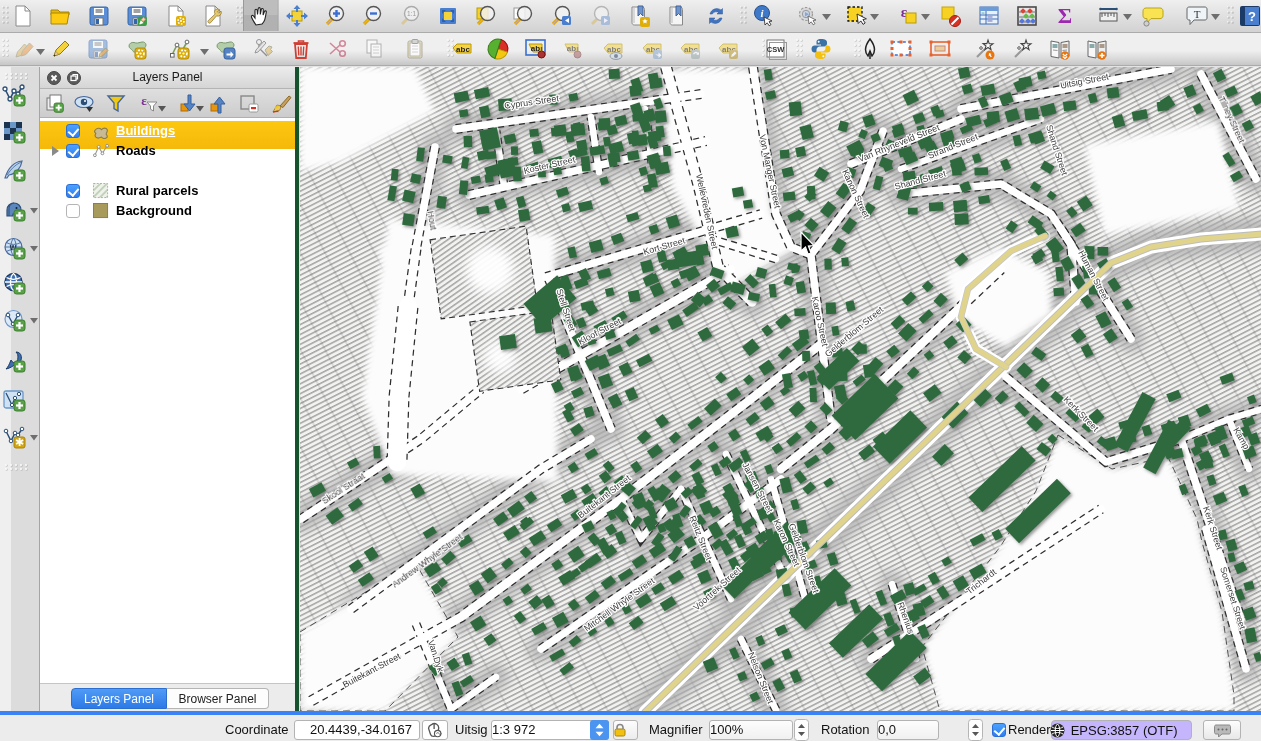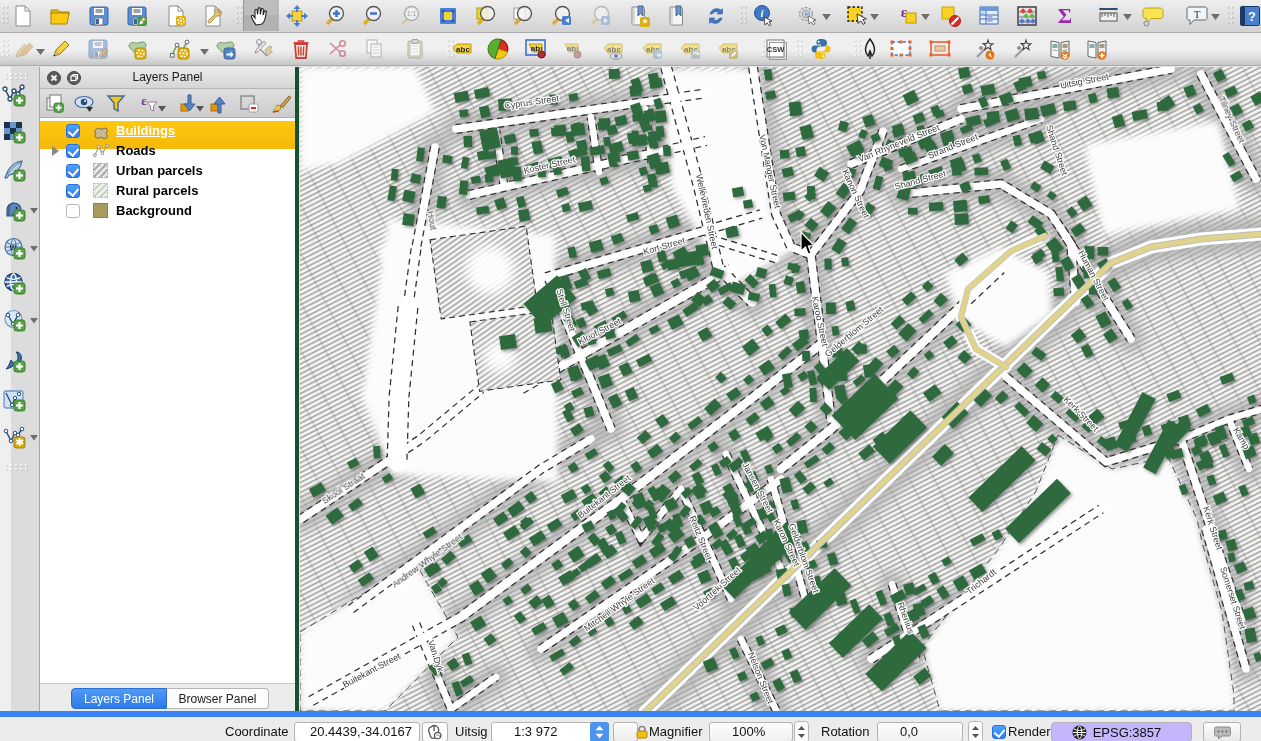--- a/index.html
+++ b/index.html
@@ -11,23 +11,23 @@
 #docktools{position:absolute;left:0;top:22px;width:100%;height:29px;background:linear-gradient(#dfdfdf,#cccccc);border-bottom:1px solid #b0b0b0}
 .lrow{position:absolute;left:0;width:100%;height:28px;font-size:13px;font-weight:bold;color:#000}
 .lrow .cb{position:absolute;left:26px;top:3px;width:14px;height:14px;border-radius:3px}
 .cb.on{background:linear-gradient(#4da2fc,#2f7ef2);border:1px solid #2a6fd8}
 .cb.off{background:#fff;border:1px solid #b5b5b5}
 .cb.on:after{content:"";position:absolute;left:3.2px;top:0.6px;width:5px;height:8px;border:solid #fff;border-width:0 2.2px 2.2px 0;transform:rotate(40deg)}
 .lrow .sw{position:absolute;left:53px;top:2px;width:16px;height:16px}
 .lrow .nm{position:absolute;left:76px;top:2px}
 #tabs{position:absolute;left:0;top:616px;width:100%;height:28px;background:#ececec;border-top:1px solid #c5c5c5}
 .tab{position:absolute;top:4px;height:21px;line-height:20px;font-size:12px;text-align:center}
-#statusbar{position:absolute;left:0;top:711px;width:1261px;height:30px;background:#ececec;border-top:6px solid #3b82f6;font-size:13px;color:#111}
+#statusbar{position:absolute;left:0;top:711px;width:1261px;height:30px;background:#ececec;border-top:4px solid #3b82f6;font-size:13px;color:#111}
 #statusbar .lbl{position:absolute;top:7px}
-.sfield{position:absolute;top:5px;height:20px;background:#fff;border:1px solid #b3b3b3;border-radius:3px;font-size:13px;line-height:18px;padding-left:22px;color:#111}
+.sfield{position:absolute;top:5px;height:20px;background:#fff;border:1px solid #b3b3b3;border-radius:3px;font-size:13px;line-height:18px;padding-left:0;color:#111}
 #mapwrap{position:absolute;left:300px;top:67px;width:961px;height:644px;background:#fff;overflow:hidden}
 </style></head><body>
 <div id="app">
 <div class="tbrow" id="tb1">
       <svg width="1261" height="33" style="position:absolute;left:0;top:0">
         <rect x="244" y="0" width="33.5" height="31" fill="#bdbdbd"></rect>
         <rect x="244" y="15" width="33.5" height="16" fill="#b1b1b1"></rect>
         <line x1="243.5" y1="0" x2="243.5" y2="31" stroke="#999"></line>
         <line x1="278" y1="0" x2="278" y2="31" stroke="#999"></line>
         <g fill="#f6f6f6">
@@ -873,33 +873,20 @@
         </svg>
  <span class="cb on"></span>
  <svg class="sw" viewBox="0 0 17 17">
           <path d="M2 13L6 4l4 7 5-8" fill="none" stroke="#9a9a9a" stroke-width="1.2"></path>
           <circle cx="2" cy="13" r="1.5" fill="#fff" stroke="#888"></circle>
           <circle cx="6" cy="4" r="1.5" fill="#fff" stroke="#888"></circle>
           <circle cx="10" cy="11" r="1.5" fill="#fff" stroke="#888"></circle>
           <circle cx="15" cy="3" r="1.5" fill="#fff" stroke="#888"></circle>
         </svg>
  <span class="nm">Roads</span>
-</div>
-<div class="lrow" style="top:94px">
- <span class="cb on"></span>
- <svg class="sw" viewBox="0 0 17 17">
-          <defs>
-            <pattern id="usw" width="5" height="5" patternUnits="userSpaceOnUse" patternTransform="rotate(-45)">
-              <rect width="5" height="5" fill="#e8e8e8"></rect>
-              <line x1="0" y1="1" x2="5" y2="1" stroke="#8a8a8a" stroke-width="1.4"></line>
-            </pattern>
-          </defs>
-          <rect x="0.5" y="0.5" width="15" height="15" fill="url(#usw)" stroke="#999" stroke-dasharray="2,1.5"></rect>
-        </svg>
- <span class="nm">Urban parcels</span>
 </div>
 <div class="lrow" style="top:114px">
  <span class="cb on"></span>
  <svg class="sw" viewBox="0 0 17 17">
           <defs>
             <pattern id="rsw" width="5" height="5" patternUnits="userSpaceOnUse" patternTransform="rotate(-45)">
               <rect width="5" height="5" fill="#eef2ea"></rect>
               <line x1="0" y1="1" x2="5" y2="1" stroke="#aabfa0" stroke-width="1.3"></line>
             </pattern>
           </defs>
@@ -1813,21 +1800,21 @@
         </svg>
  </span>
  <span class="lbl" style="left:649px">Magnifier</span>
  <span class="sfield" style="left:709px;width:84px;background:linear-gradient(#fdfdfd,#f0f0f0)">100%</span>
  <span style="position:absolute;left:794px;top:4px"><svg width="15" height="22" viewBox="0 0 15 22">
           <rect x="0.5" y="0.5" width="14" height="21" rx="3" fill="#fdfdfd" stroke="#b5b5b5"></rect>
           <path d="M4 9l3.5-4L11 9z" fill="#555"></path>
           <path d="M4 13l3.5 4 3.5-4z" fill="#555"></path>
         </svg></span>
  <span class="lbl" style="left:821px">Rotation</span>
- <span class="sfield" style="left:877px;width:86px;background:linear-gradient(#fdfdfd,#f0f0f0)">0,0</span>
+ <span class="sfield" style="left:877px;width:62px;background:linear-gradient(#fdfdfd,#f0f0f0)">0,0</span>
  <span style="position:absolute;left:968px;top:4px"><svg width="15" height="22" viewBox="0 0 15 22">
           <rect x="0.5" y="0.5" width="14" height="21" rx="3" fill="#fdfdfd" stroke="#b5b5b5"></rect>
           <path d="M4 9l3.5-4L11 9z" fill="#555"></path>
           <path d="M4 13l3.5 4 3.5-4z" fill="#555"></path>
         </svg></span>
  <span class="cb on" style="position:absolute;left:992px;top:8px;width:14px;height:14px;border-radius:3px;background:linear-gradient(#4da2fc,#2f7ef2);border:1px solid #2a6fd8"></span>
  <span class="lbl" style="left:1008px">Render</span>
  <span class="sfield" style="left:1051px;width:141px;border-radius:4px;background:#c4b5fd">
   <svg width="15" height="15" viewBox="0 0 15 15" style="margin:2px 2px 0 -2px;vertical-align:-3px">
           <circle cx="7.5" cy="7.5" r="7" fill="#2a2a2a"></circle>

